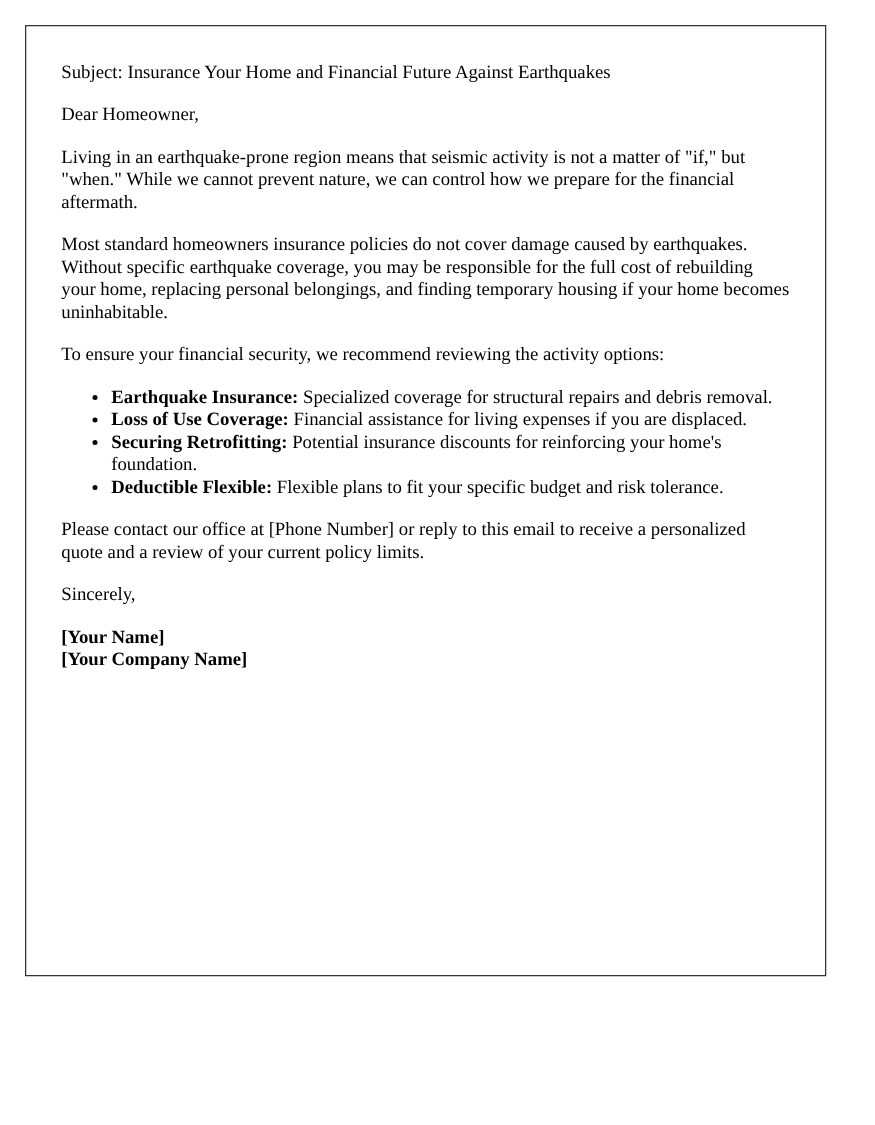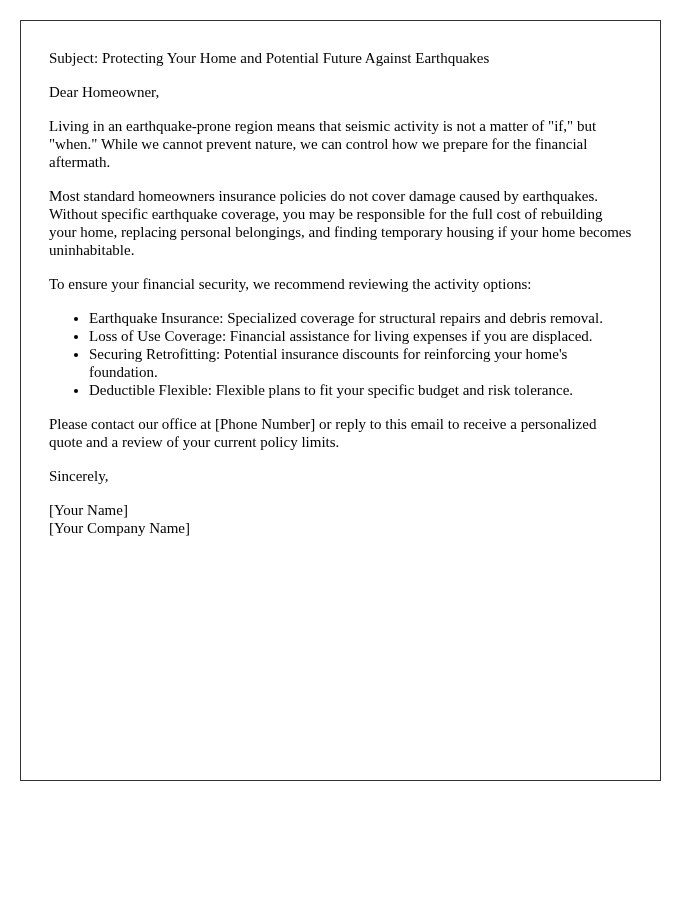--- a/index.html
+++ b/index.html
@@ -30,31 +30,32 @@
       margin: 0 0 16px 0;
     }
     .letter ul {
       margin: 0 0 16px 0;
       padding-left: 40px;
     }
     .letter li {
       margin: 0;
     }
     .letter b {
-      font-weight: normal;
+      font-weight: bold;
     }
     .signature span {
       display: block;
+      font-weight: bold;
     }
   </style>
 </head>
 <body>
 
 <div class="letter">
-  <p>Subject: Protecting Your Home and Potential Future Against Earthquakes</p>
+  <p>Subject: Insurance Your Home and Financial Future Against Earthquakes</p>
   <p>Dear Homeowner,</p>
   <p>Living in an earthquake-prone region means that seismic activity is not a matter of "if," but "when." While we cannot prevent nature, we can control how we prepare for the financial aftermath.</p>
   <p>Most standard homeowners insurance policies do not cover damage caused by earthquakes. Without specific earthquake coverage, you may be responsible for the full cost of rebuilding your home, replacing personal belongings, and finding temporary housing if your home becomes uninhabitable.</p>
   <p>To ensure your financial security, we recommend reviewing the activity options:</p>
 
   <ul>
     <li><b>Earthquake Insurance:</b><span> Specialized coverage for structural repairs and debris removal.</span></li>
     <li><b>Loss of Use Coverage:</b><span> Financial assistance for living expenses if you are displaced.</span></li>
     <li><b>Securing Retrofitting:</b><span> Potential insurance discounts for reinforcing your home's foundation.</span></li>
     <li><b>Deductible Flexible:</b><span> Flexible plans to fit your specific budget and risk tolerance.</span></li>

